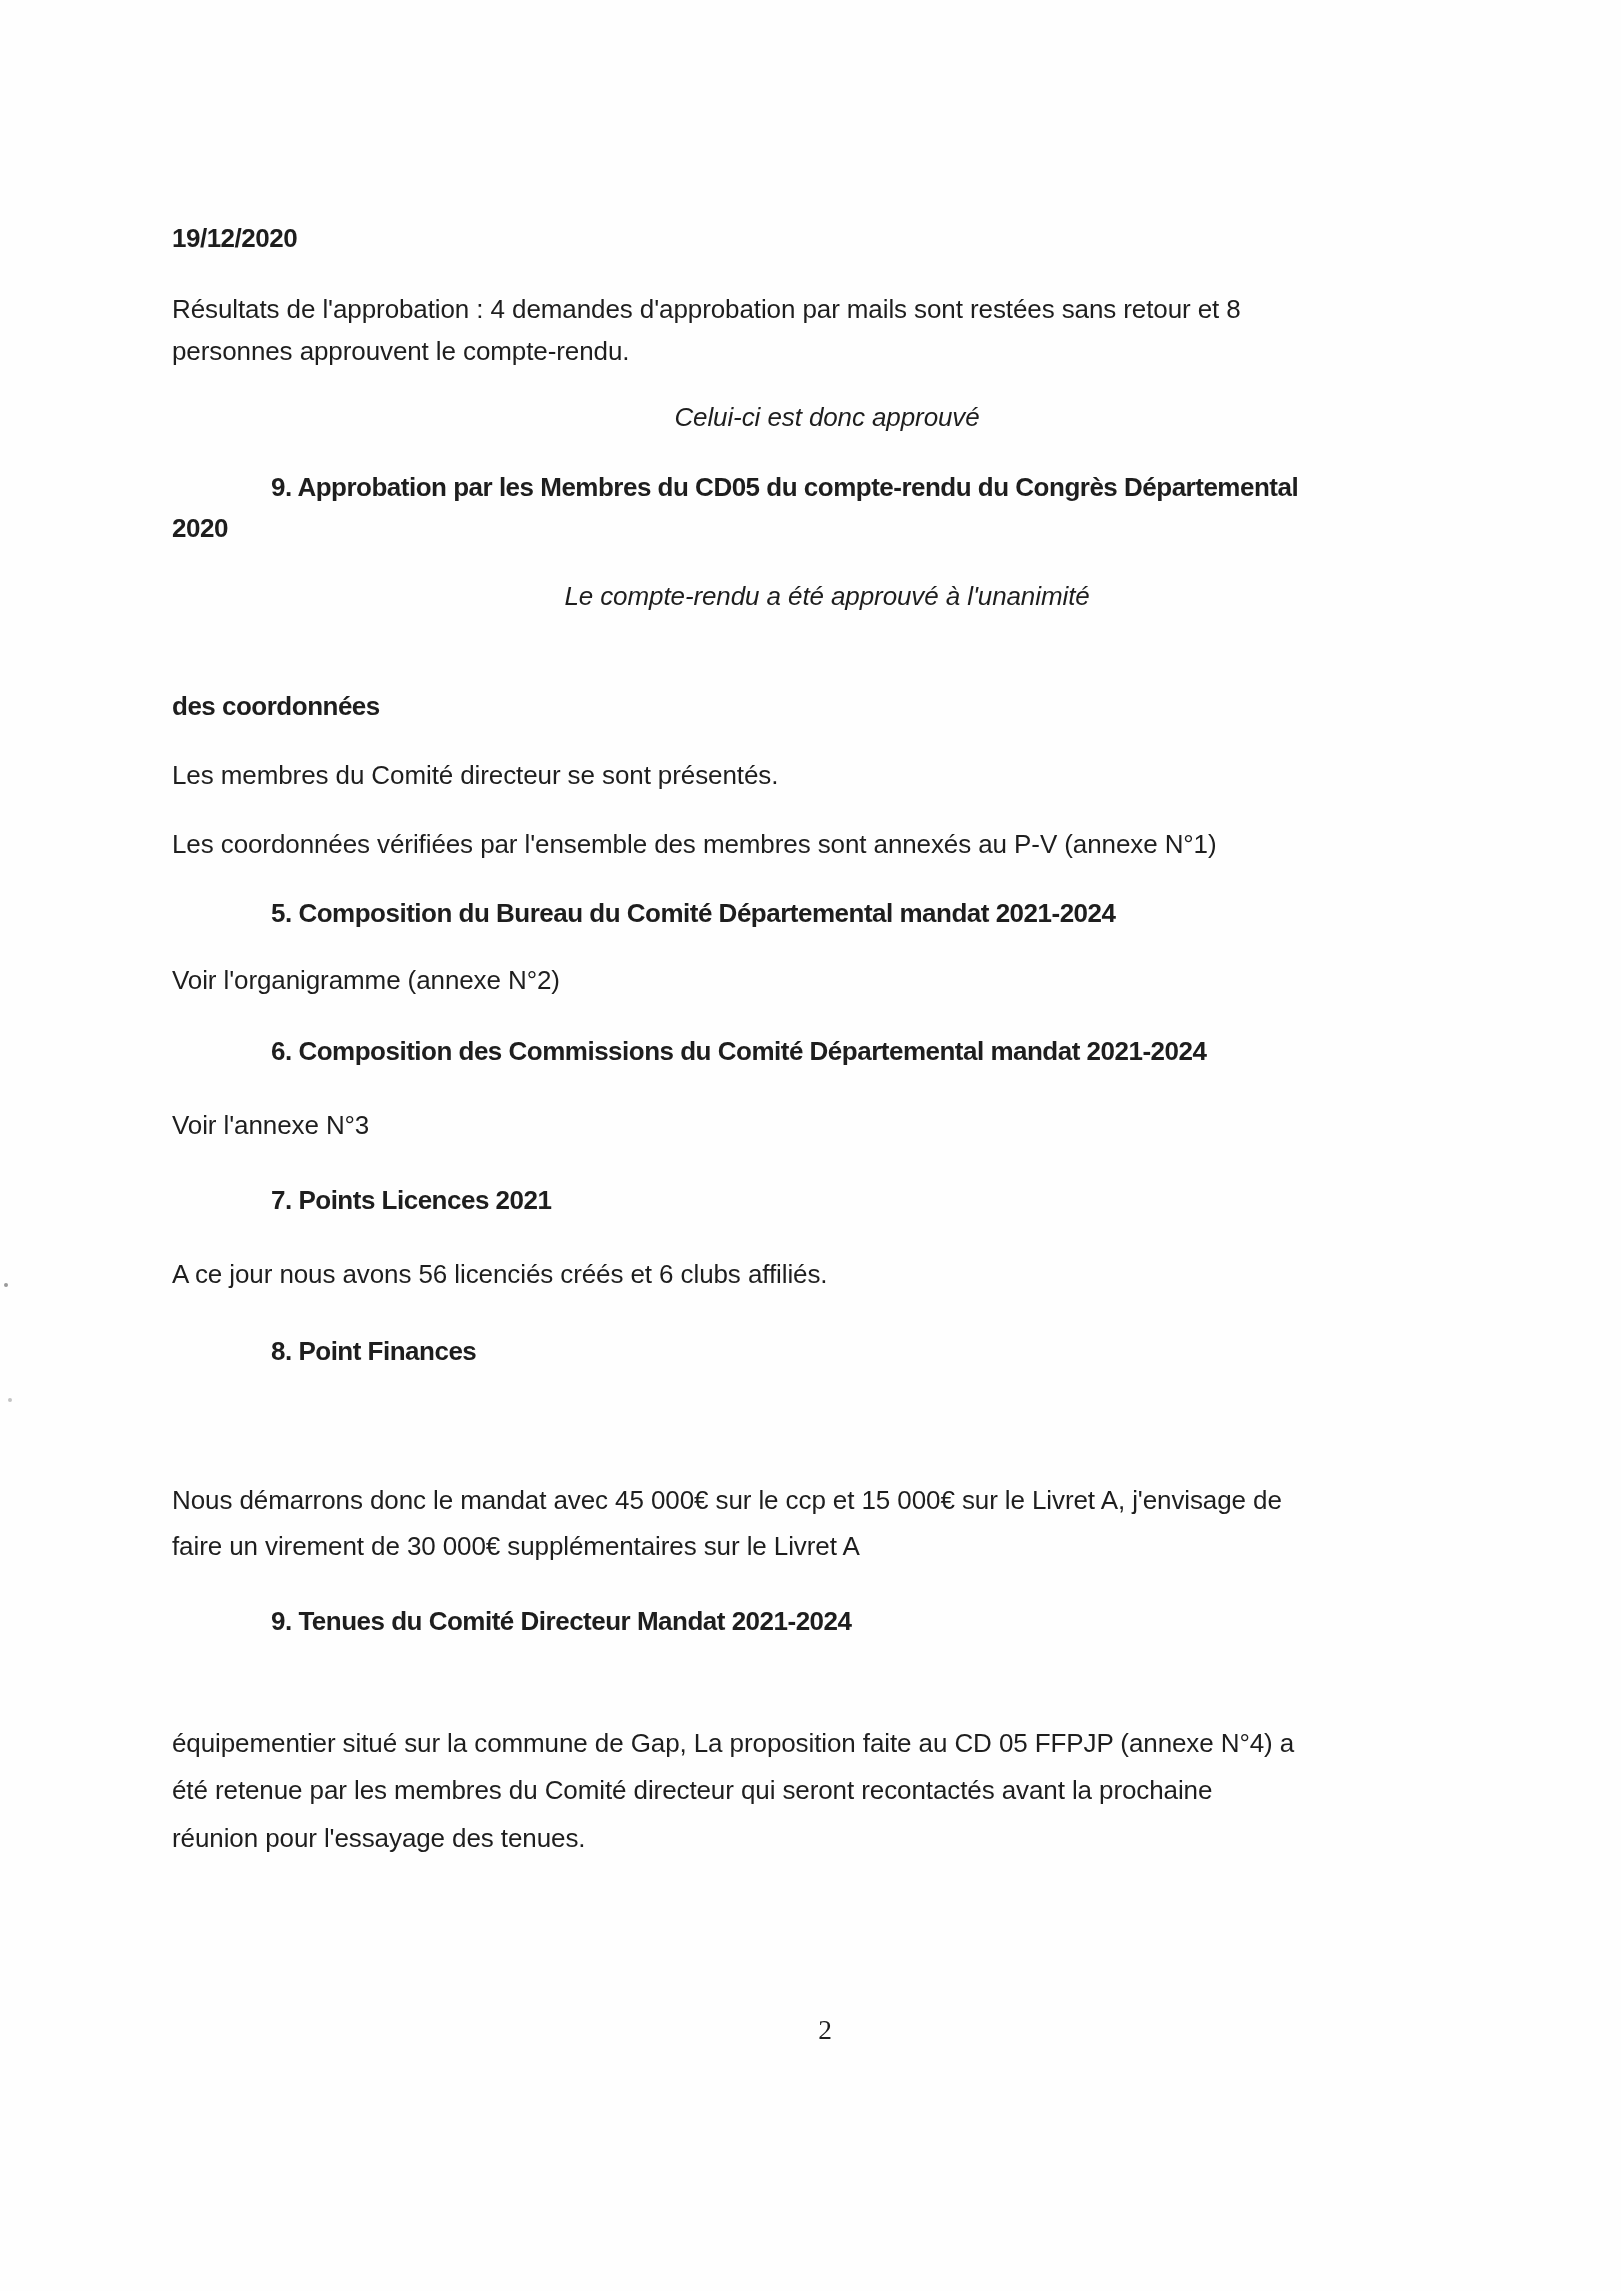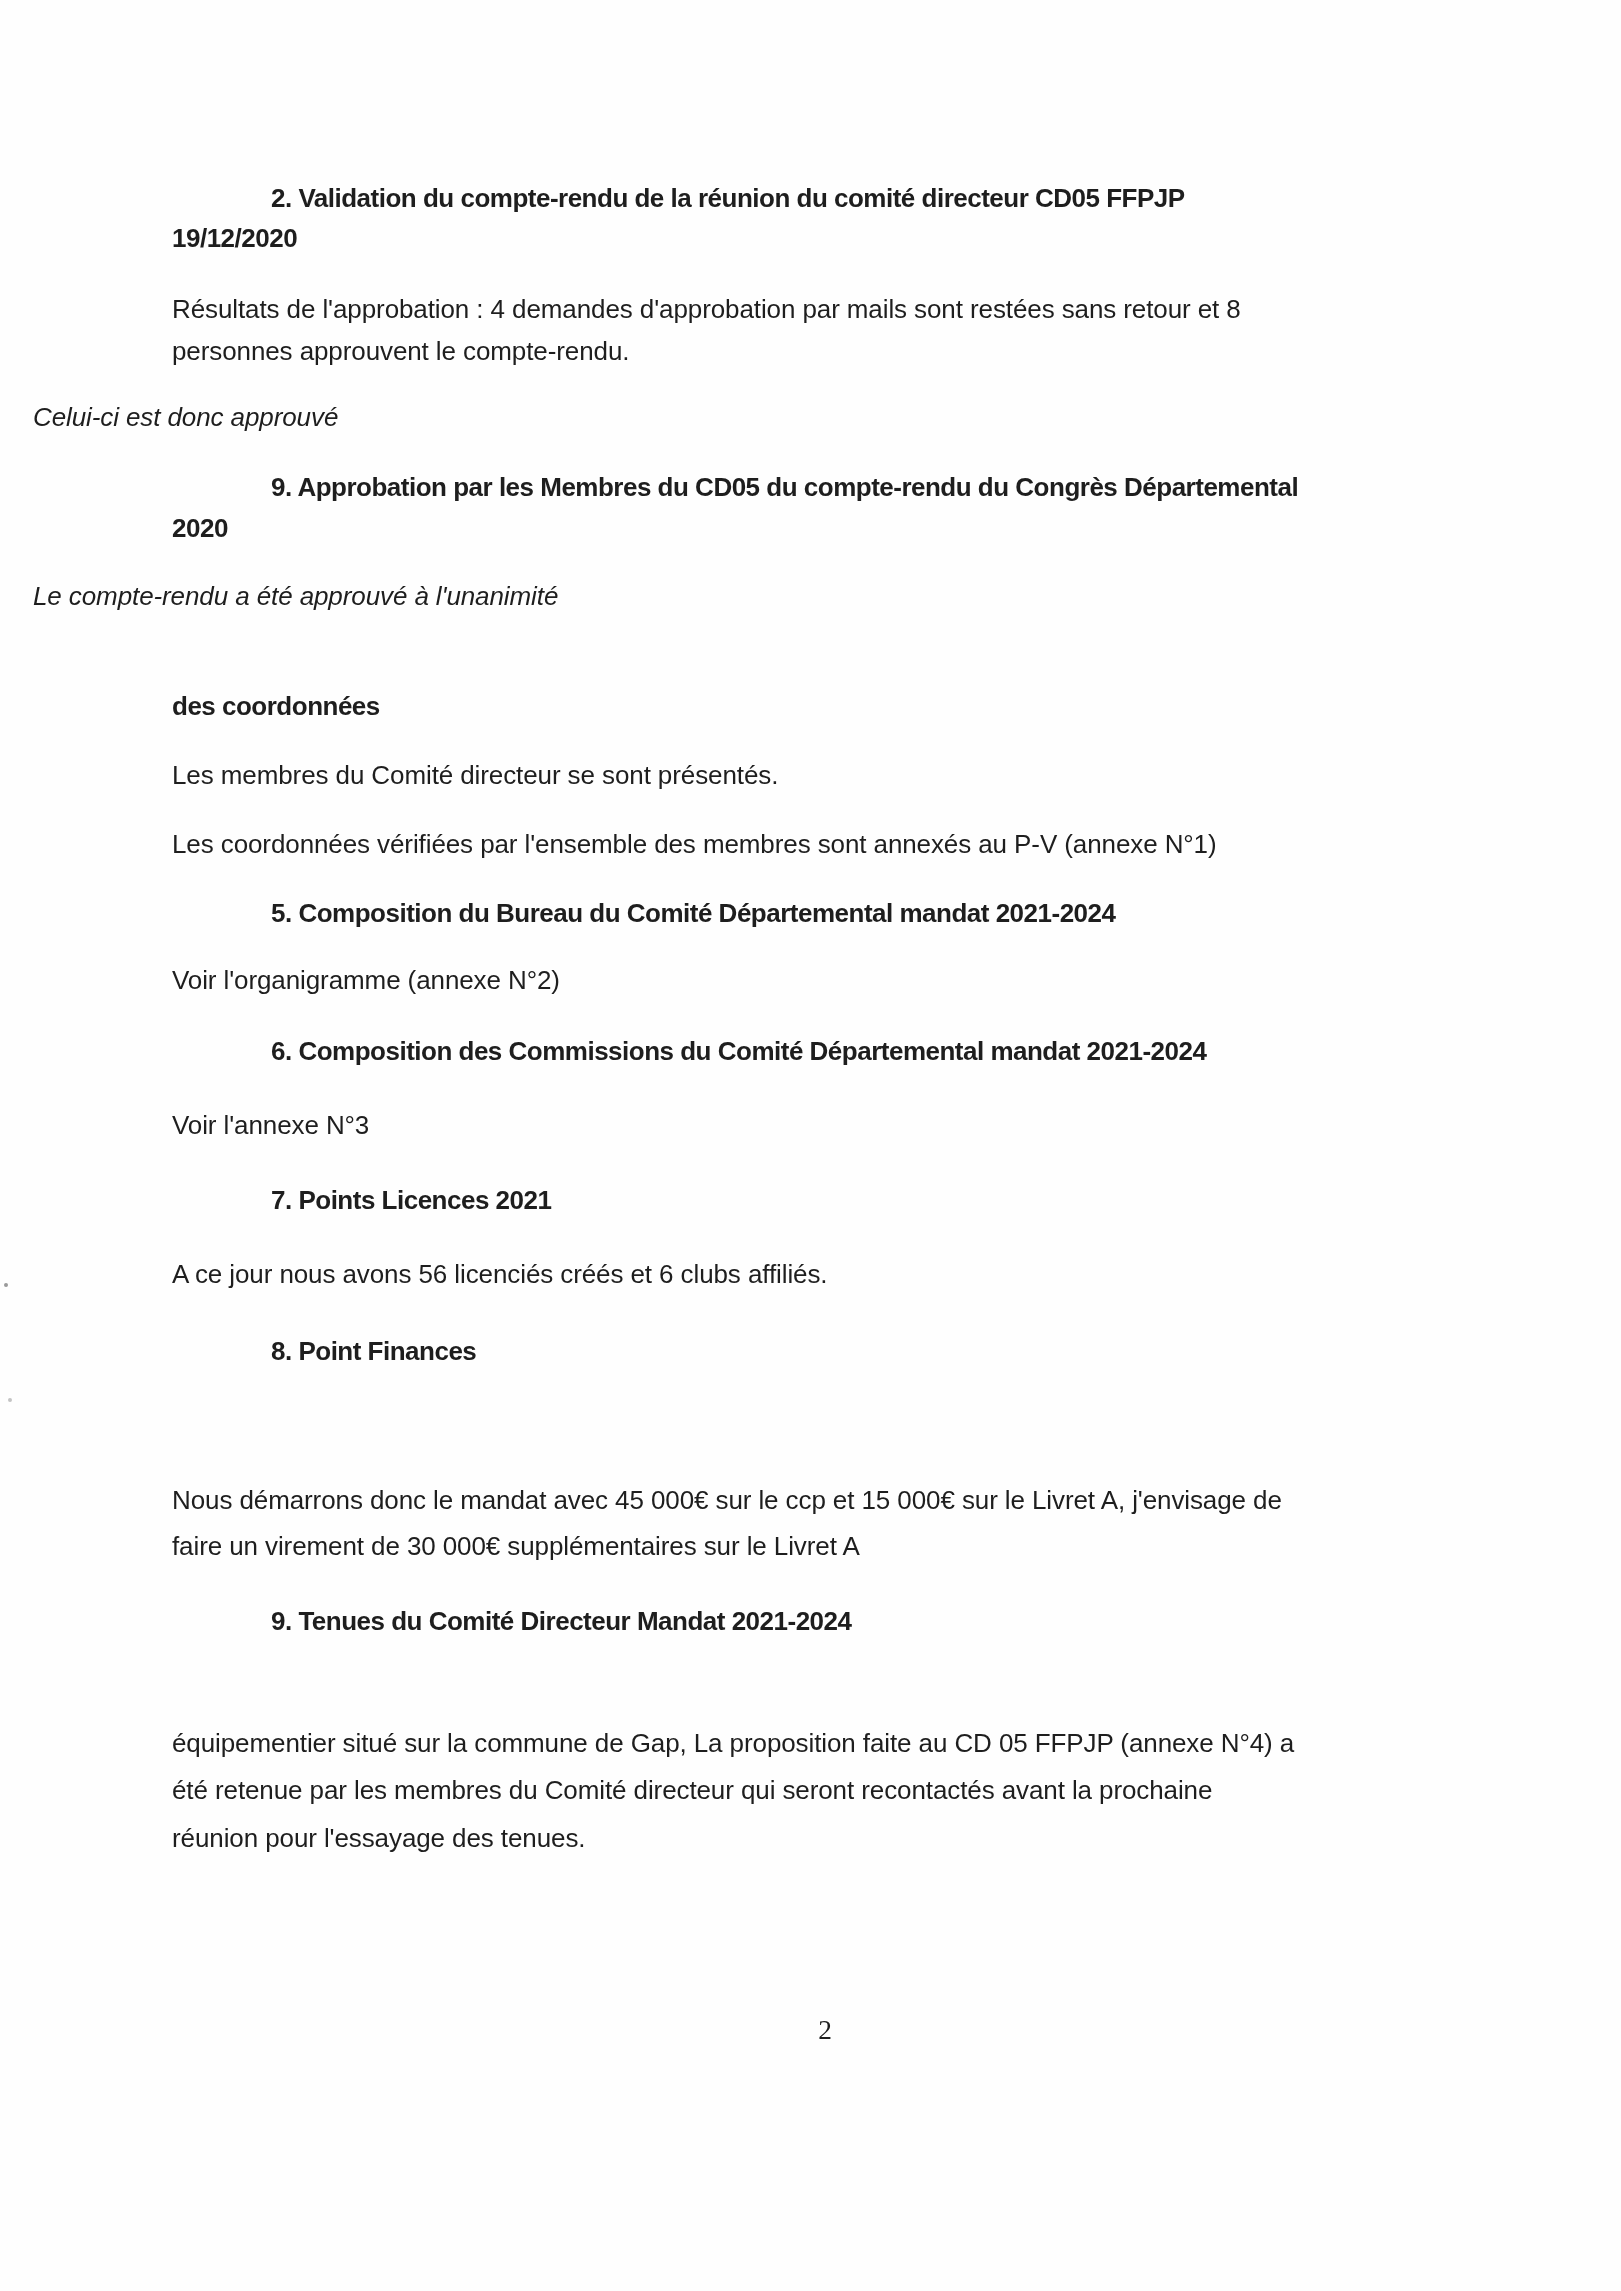--- a/index.html
+++ b/index.html
@@ -3,32 +3,31 @@
 <meta charset="utf-8">
 <style>
   html, body { margin: 0; padding: 0; background: #ffffff; }
   body { width: 1621px; height: 2292px; position: relative; overflow: hidden;
          font-family: "Liberation Sans", sans-serif; color: #1e1e1e; }
   .page { position: absolute; left: 0; top: 0; width: 1621px; height: 2292px; background: #fefefe; }
   .line { position: absolute; left: 172px; font-size: 26px; line-height: 31px; white-space: nowrap;
           transform: translateY(-50%); letter-spacing: -0.1px; }
   .indent { left: 271px; }
   .bold { font-weight: bold; letter-spacing: -0.5px; }
-  .center { left: 0; width: 1621px; text-align: left; padding-left: 33px; box-sizing: border-box; }
+  .center { left: 0; width: 1621px; text-align: center; padding-left: 33px; box-sizing: border-box; }
   .italic { font-style: italic; }
   .pagenum { position: absolute; left: 0; width: 1621px; text-align: center; top: 2015px;
              font-family: "Liberation Serif", serif; font-size: 27.4px; padding-left: 29px; box-sizing: border-box; }
   .speck { position: absolute; width: 3.9px; height: 3.9px; border-radius: 50%; background: #9a9a9a; }
 </style>
 </head>
 <body>
 
 <div class="page">
 
-  <div class="line indent bold" style="top:198px">2. Validation du compte-rendu de la réunion du comité directeur CD05 FFPJP</div>
   <div class="line bold" style="top:238px">19/12/2020</div>
   <div class="line" style="top:309px">Résultats de l'approbation : 4 demandes d'approbation par mails sont restées sans retour et 8</div>
   <div class="line" style="top:351px">personnes approuvent le compte-rendu.</div>
   <div class="line center italic" style="top:417px">Celui-ci est donc approuvé</div>
 
   <div class="line indent bold" style="top:487px">9. Approbation par les Membres du CD05 du compte-rendu du Congrès Départemental</div>
   <div class="line bold" style="top:528px">2020</div>
   <div class="line center italic" style="top:596px">Le compte-rendu a été approuvé à l'unanimité</div>
 
   <div class="line bold" style="top:706px">des coordonnées</div>

